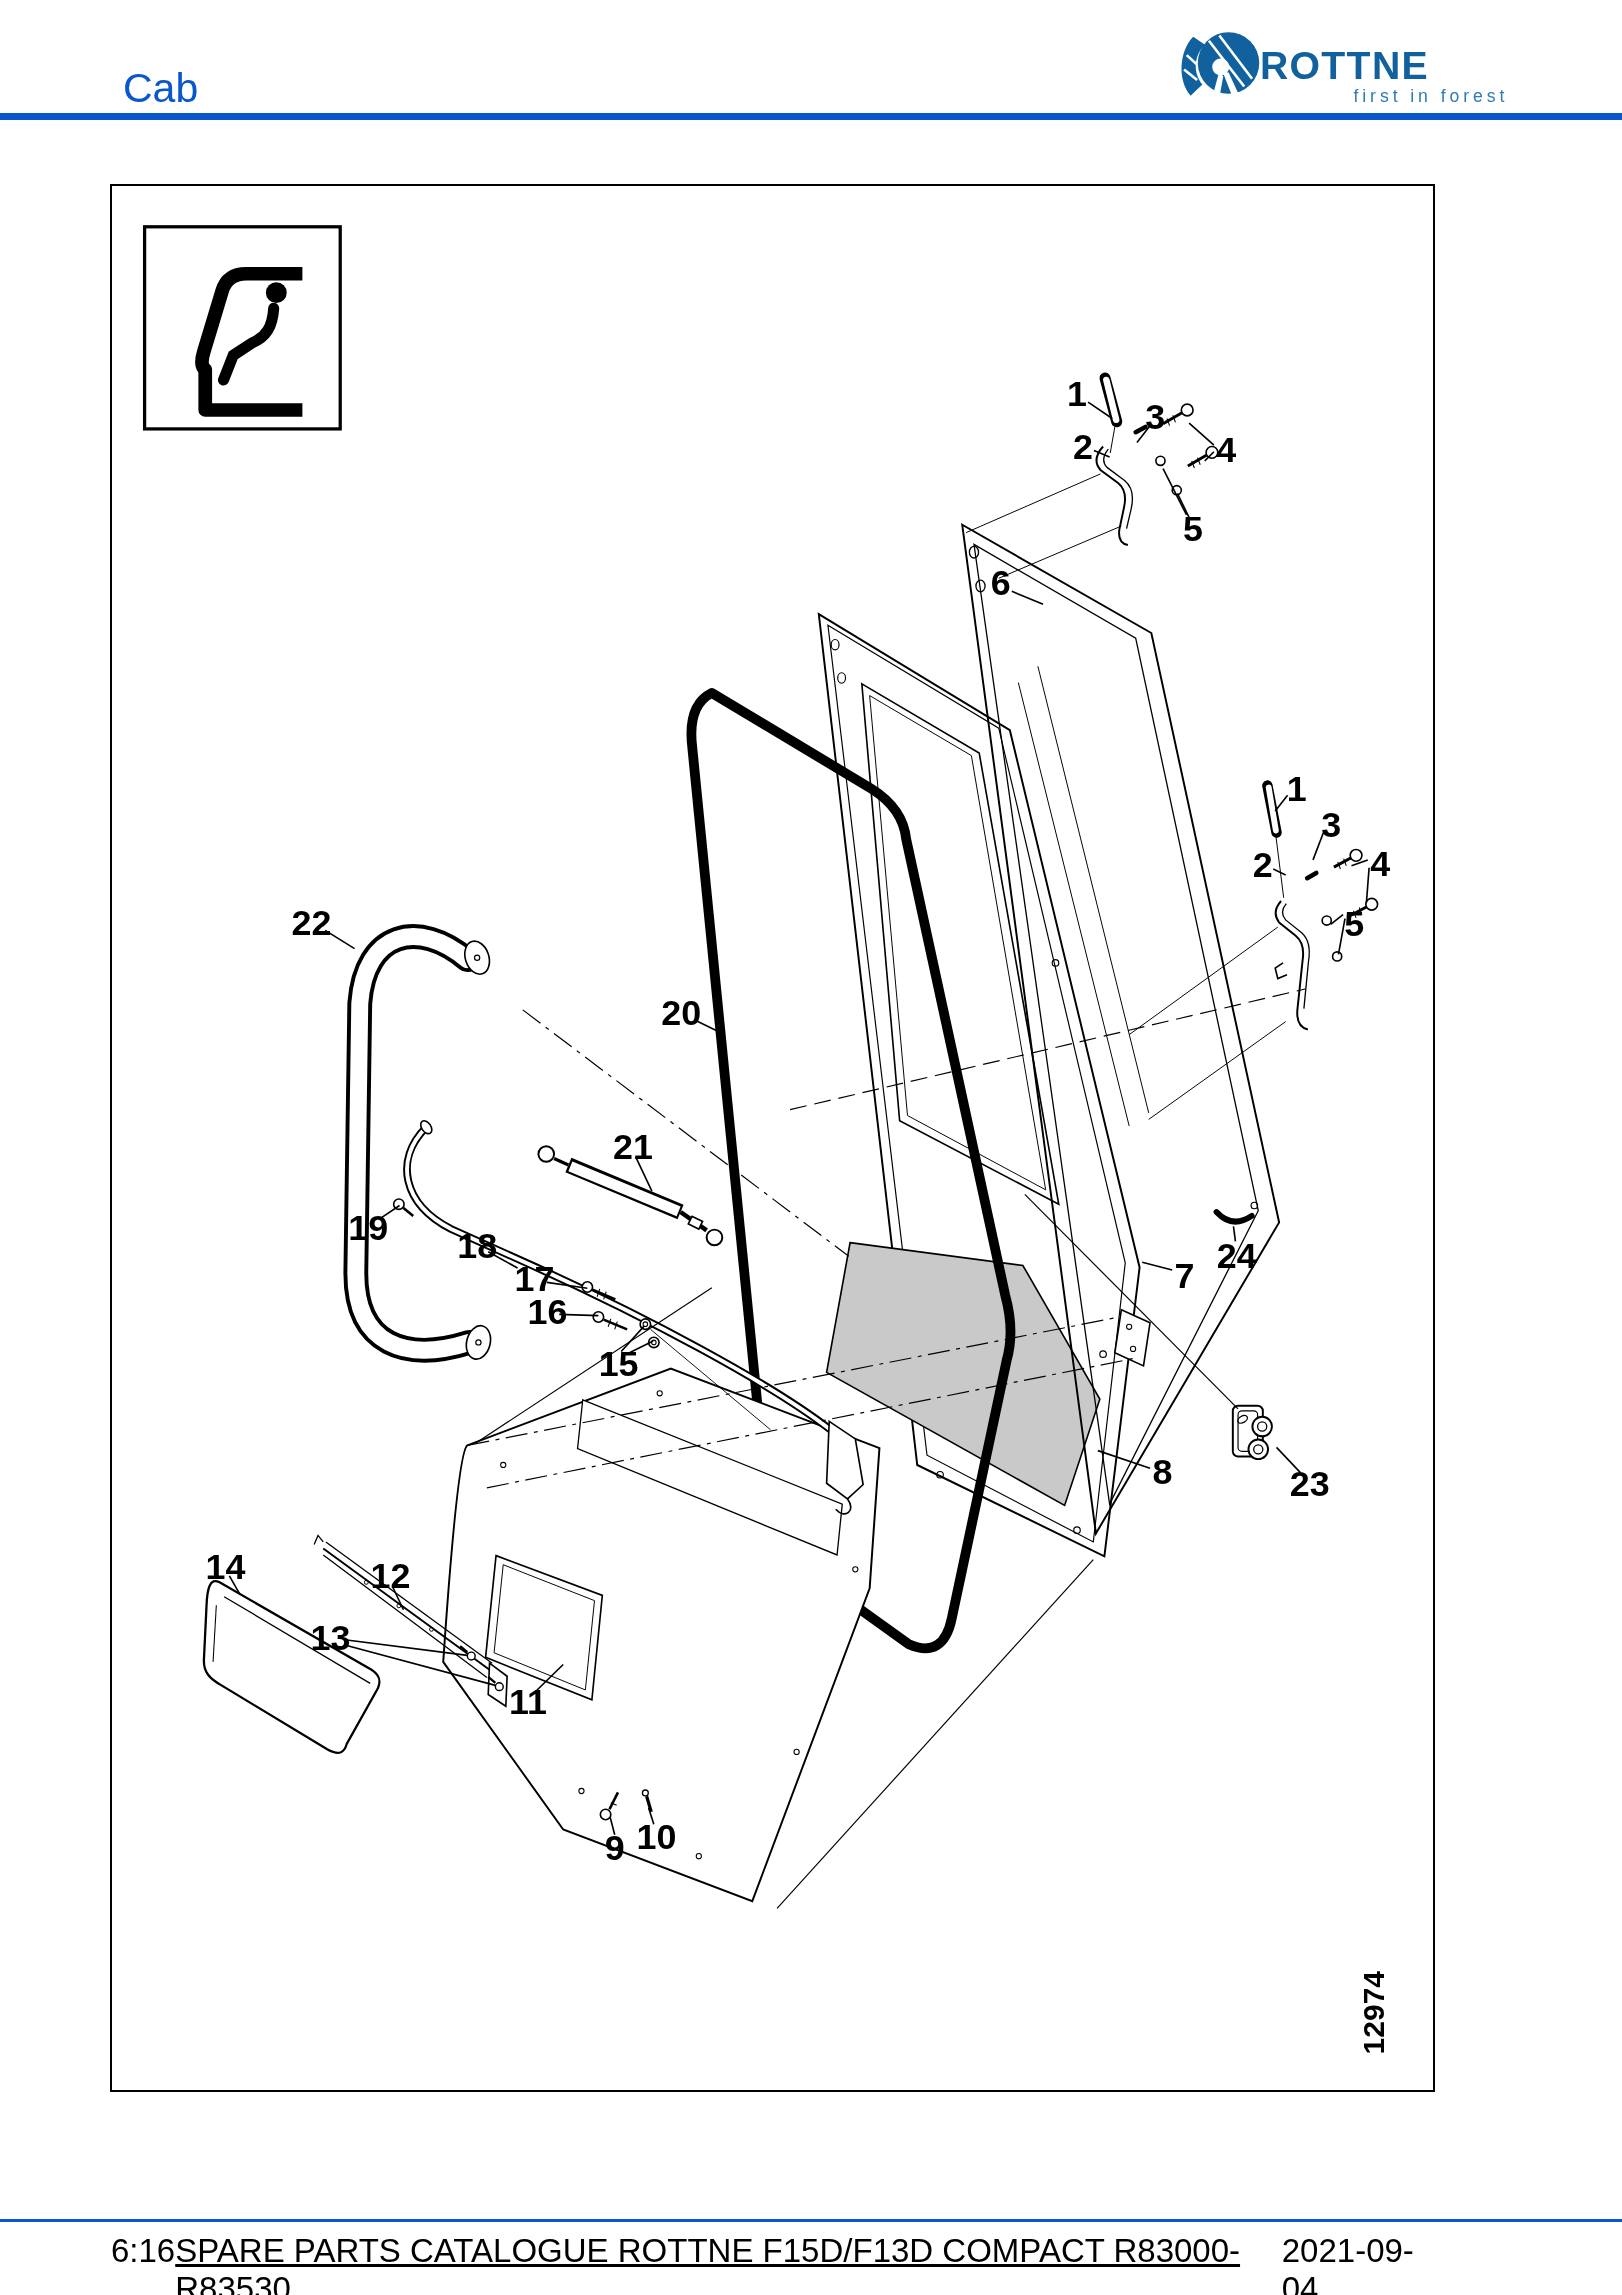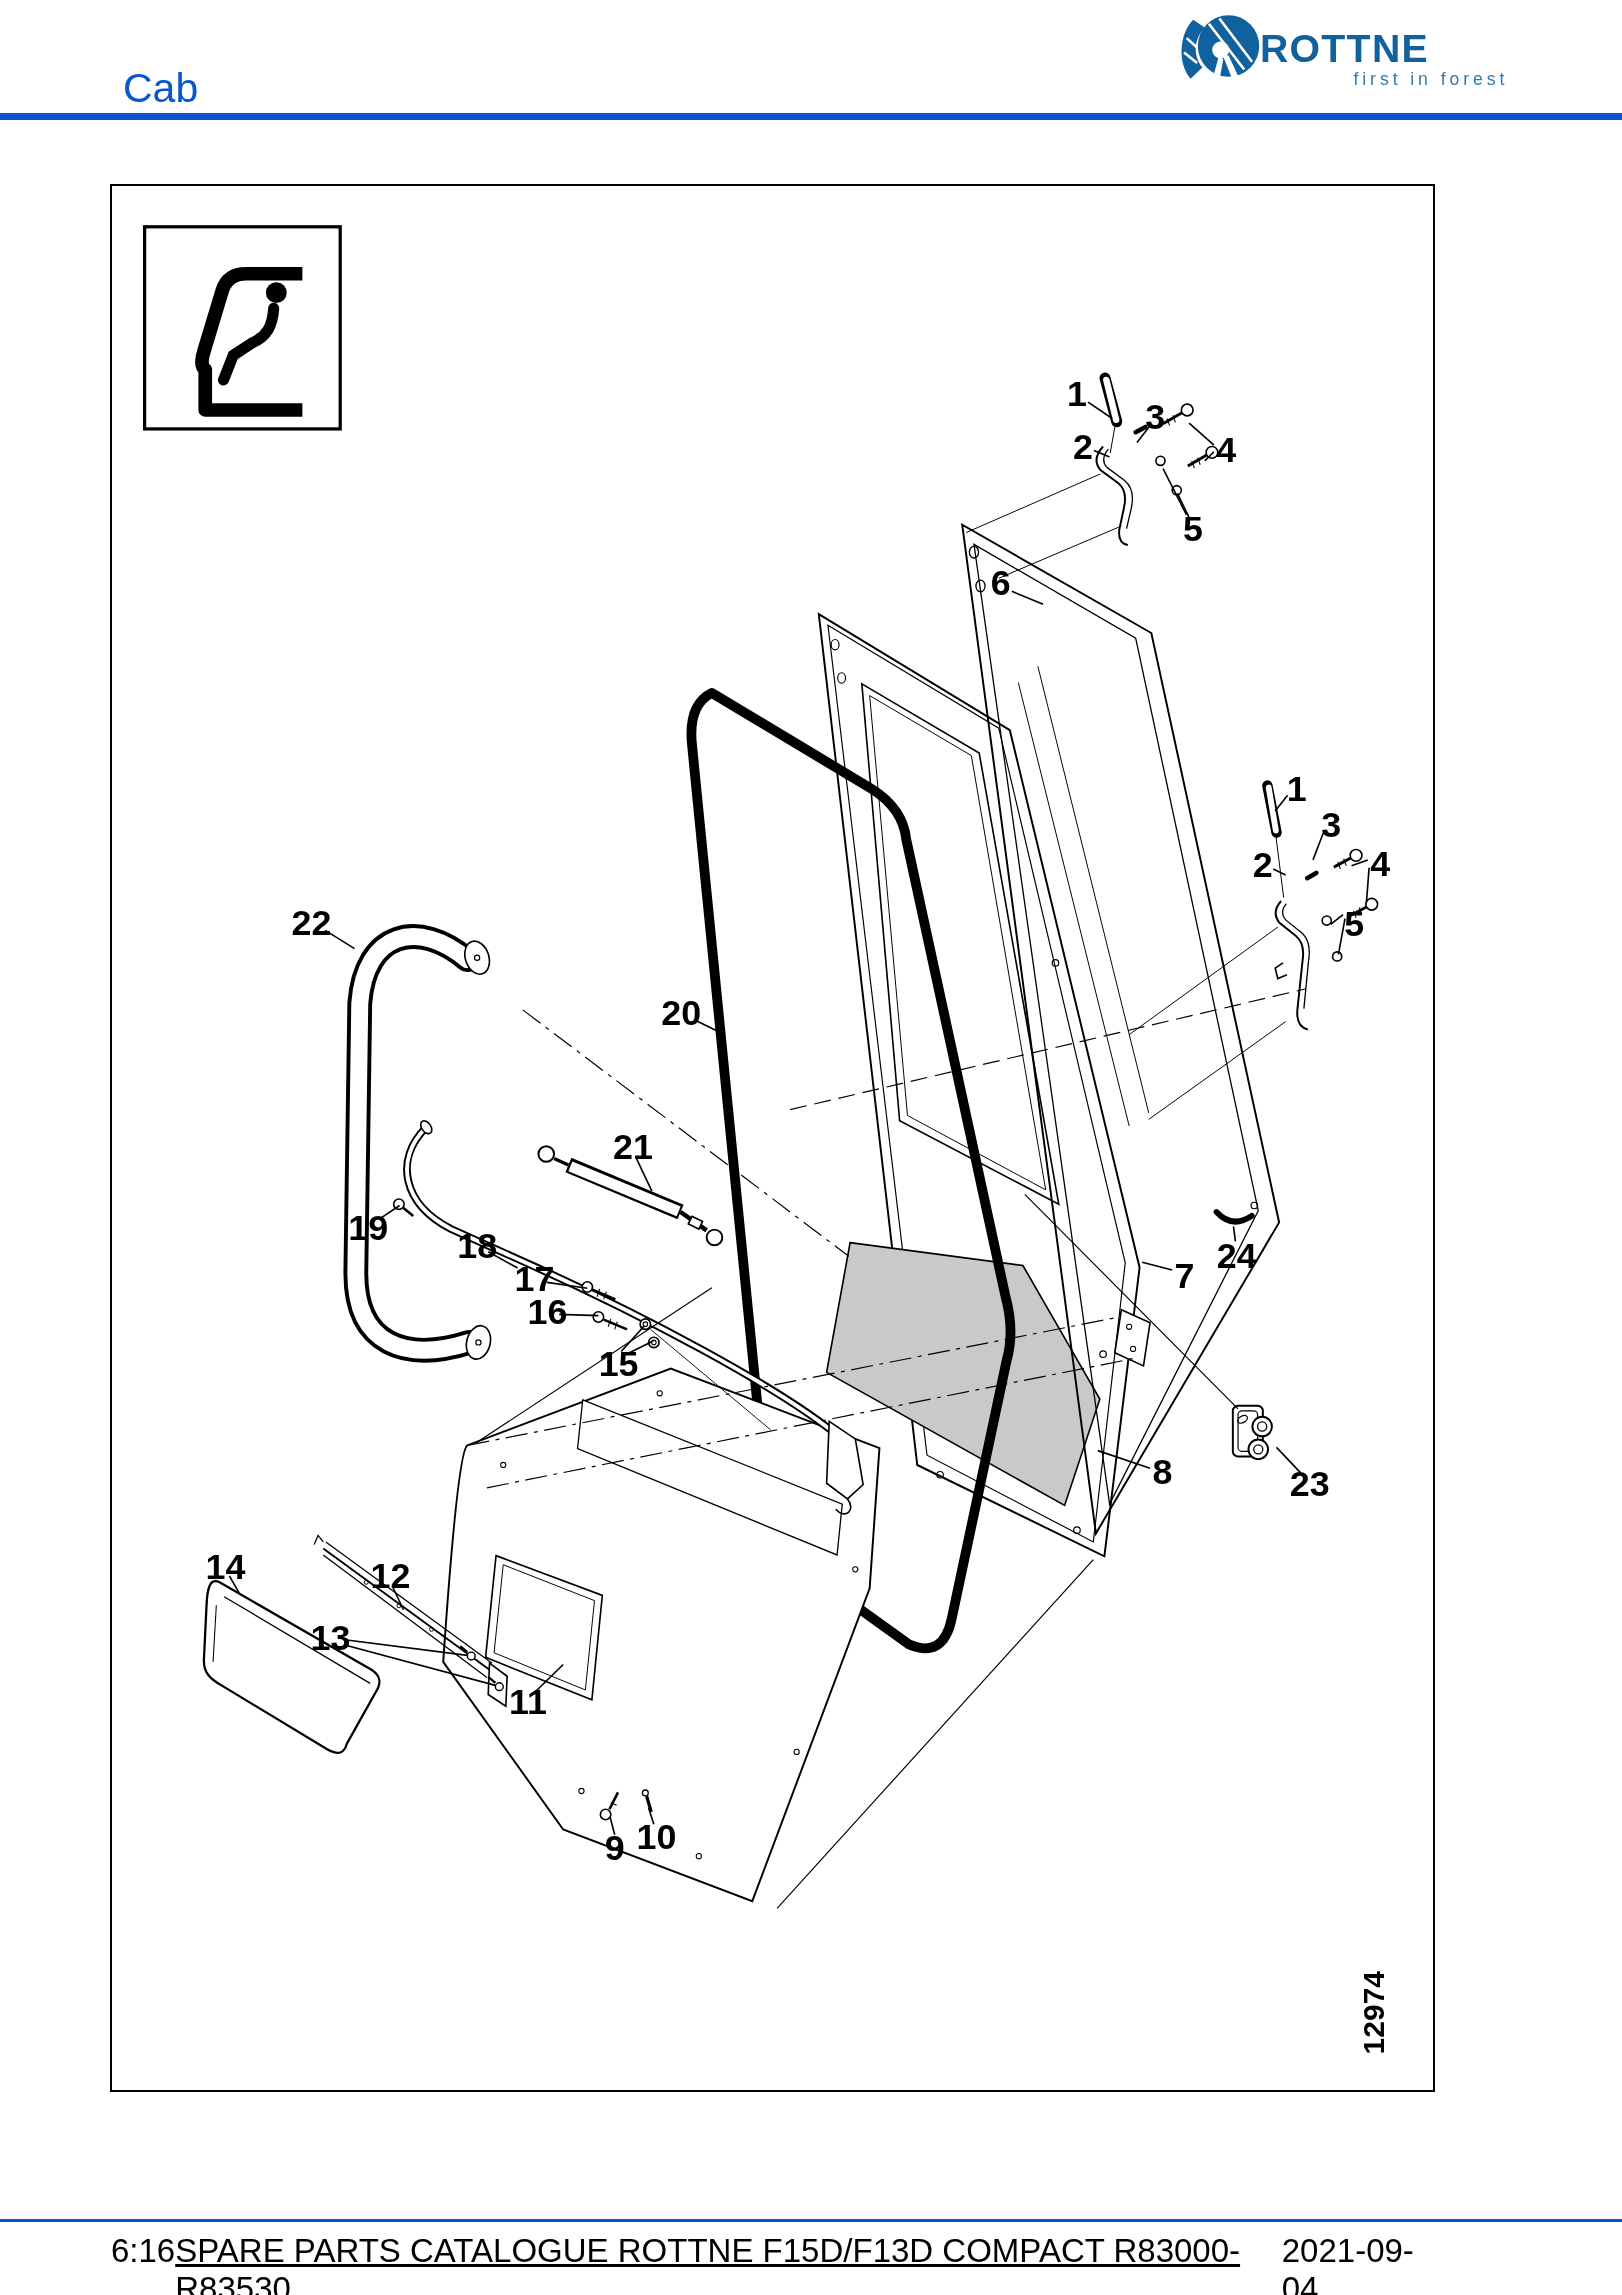--- a/index.html
+++ b/index.html
@@ -1,19 +1,19 @@
 <!DOCTYPE html>
 <html style="font-size:10.5px"><head>
 <meta charset="utf-8">
 <style>
   html,body{margin:0;padding:0;background:#fff;}
   body{width:1622px;height:2295px;position:relative;font-family:"Liberation Sans",sans-serif;overflow:hidden;}
   .page-title{position:absolute;left:111px;top:56px;font-size:41px;font-weight:400;color:#0a56cd;margin:12px;line-height:1;}
   .top-rule{position:absolute;left:0;top:113px;width:1622px;height:7.2px;background:#0a56cd;}
-  .logo{position:absolute;left:1171px;top:12px;width:340px;height:82px;}
+  .logo{position:absolute;left:1171px;top:29px;width:340px;height:82px;}
   .frame{position:absolute;left:110px;top:184px;width:1325px;height:1908px;border:2.6px solid #000;box-sizing:border-box;background:#fff;}
   .frame svg{position:absolute;left:0;top:0;width:100%;height:100%;}
   .bottom-rule{position:absolute;left:0;top:2219px;width:1622px;height:3.3px;background:#0a56cd;}
   .footer-row{position:absolute;left:111px;top:2232px;width:1329px;display:flex;justify-content:space-between;align-items:baseline;font-size:33px;color:#000;}
   .footer-row .mid{flex:0 1 auto;text-decoration:underline;}
   text.plabel{font-family:"Liberation Sans",sans-serif;font-weight:bold;font-size:55px;fill:#000;}
   text.fignum{font-family:"Liberation Sans",sans-serif;font-weight:bold;font-size:46px;fill:#000;}
   .brand-word{font-family:"Liberation Sans",sans-serif;font-weight:bold;}
 </style>
 </head>

